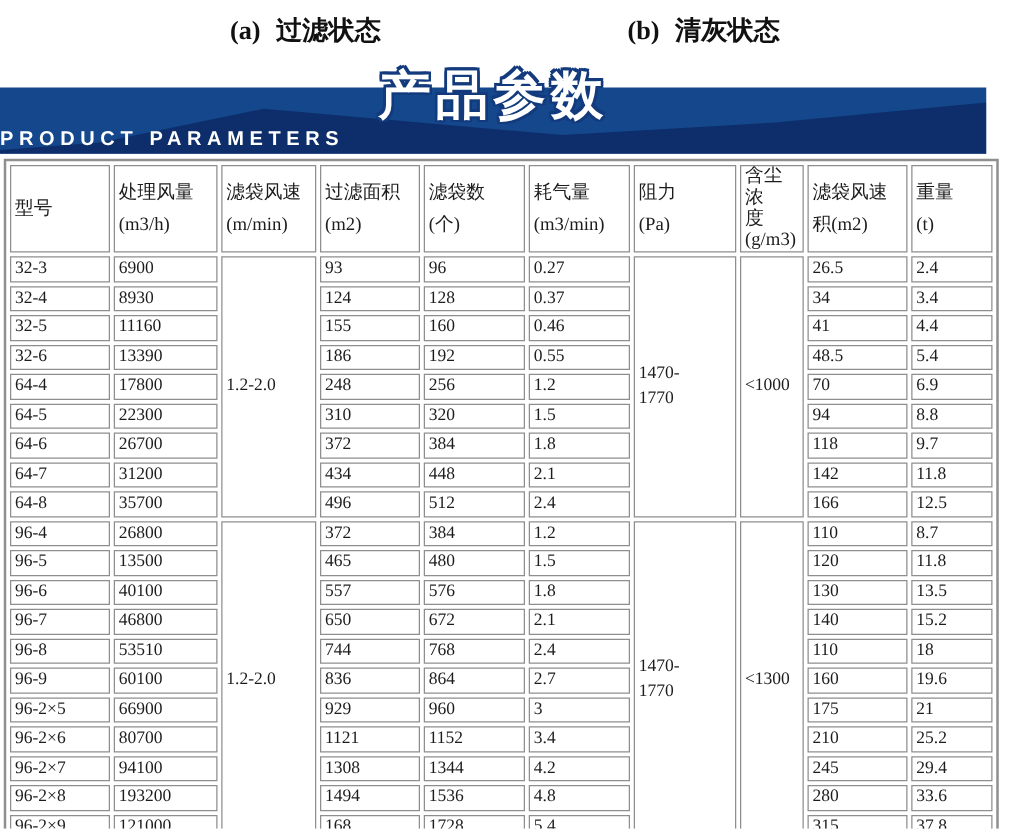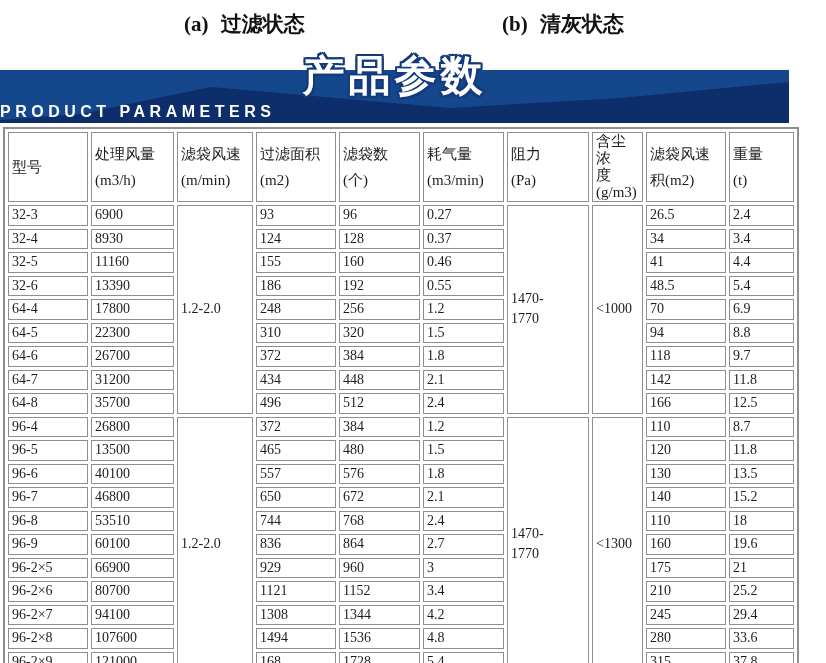--- a/index.html
+++ b/index.html
@@ -279,21 +279,21 @@
           <td>96-2×7</td>
           <td>94100</td>
           <td>1308</td>
           <td>1344</td>
           <td>4.2</td>
           <td>245</td>
           <td>29.4</td>
         </tr>
         <tr>
           <td>96-2×8</td>
-          <td>107600</td>
+          <td>193200</td>
           <td>1494</td>
           <td>1536</td>
           <td>4.8</td>
           <td>280</td>
           <td>33.6</td>
         </tr>
         <tr>
           <td>96-2×9</td>
           <td>121000</td>
           <td>168</td>

